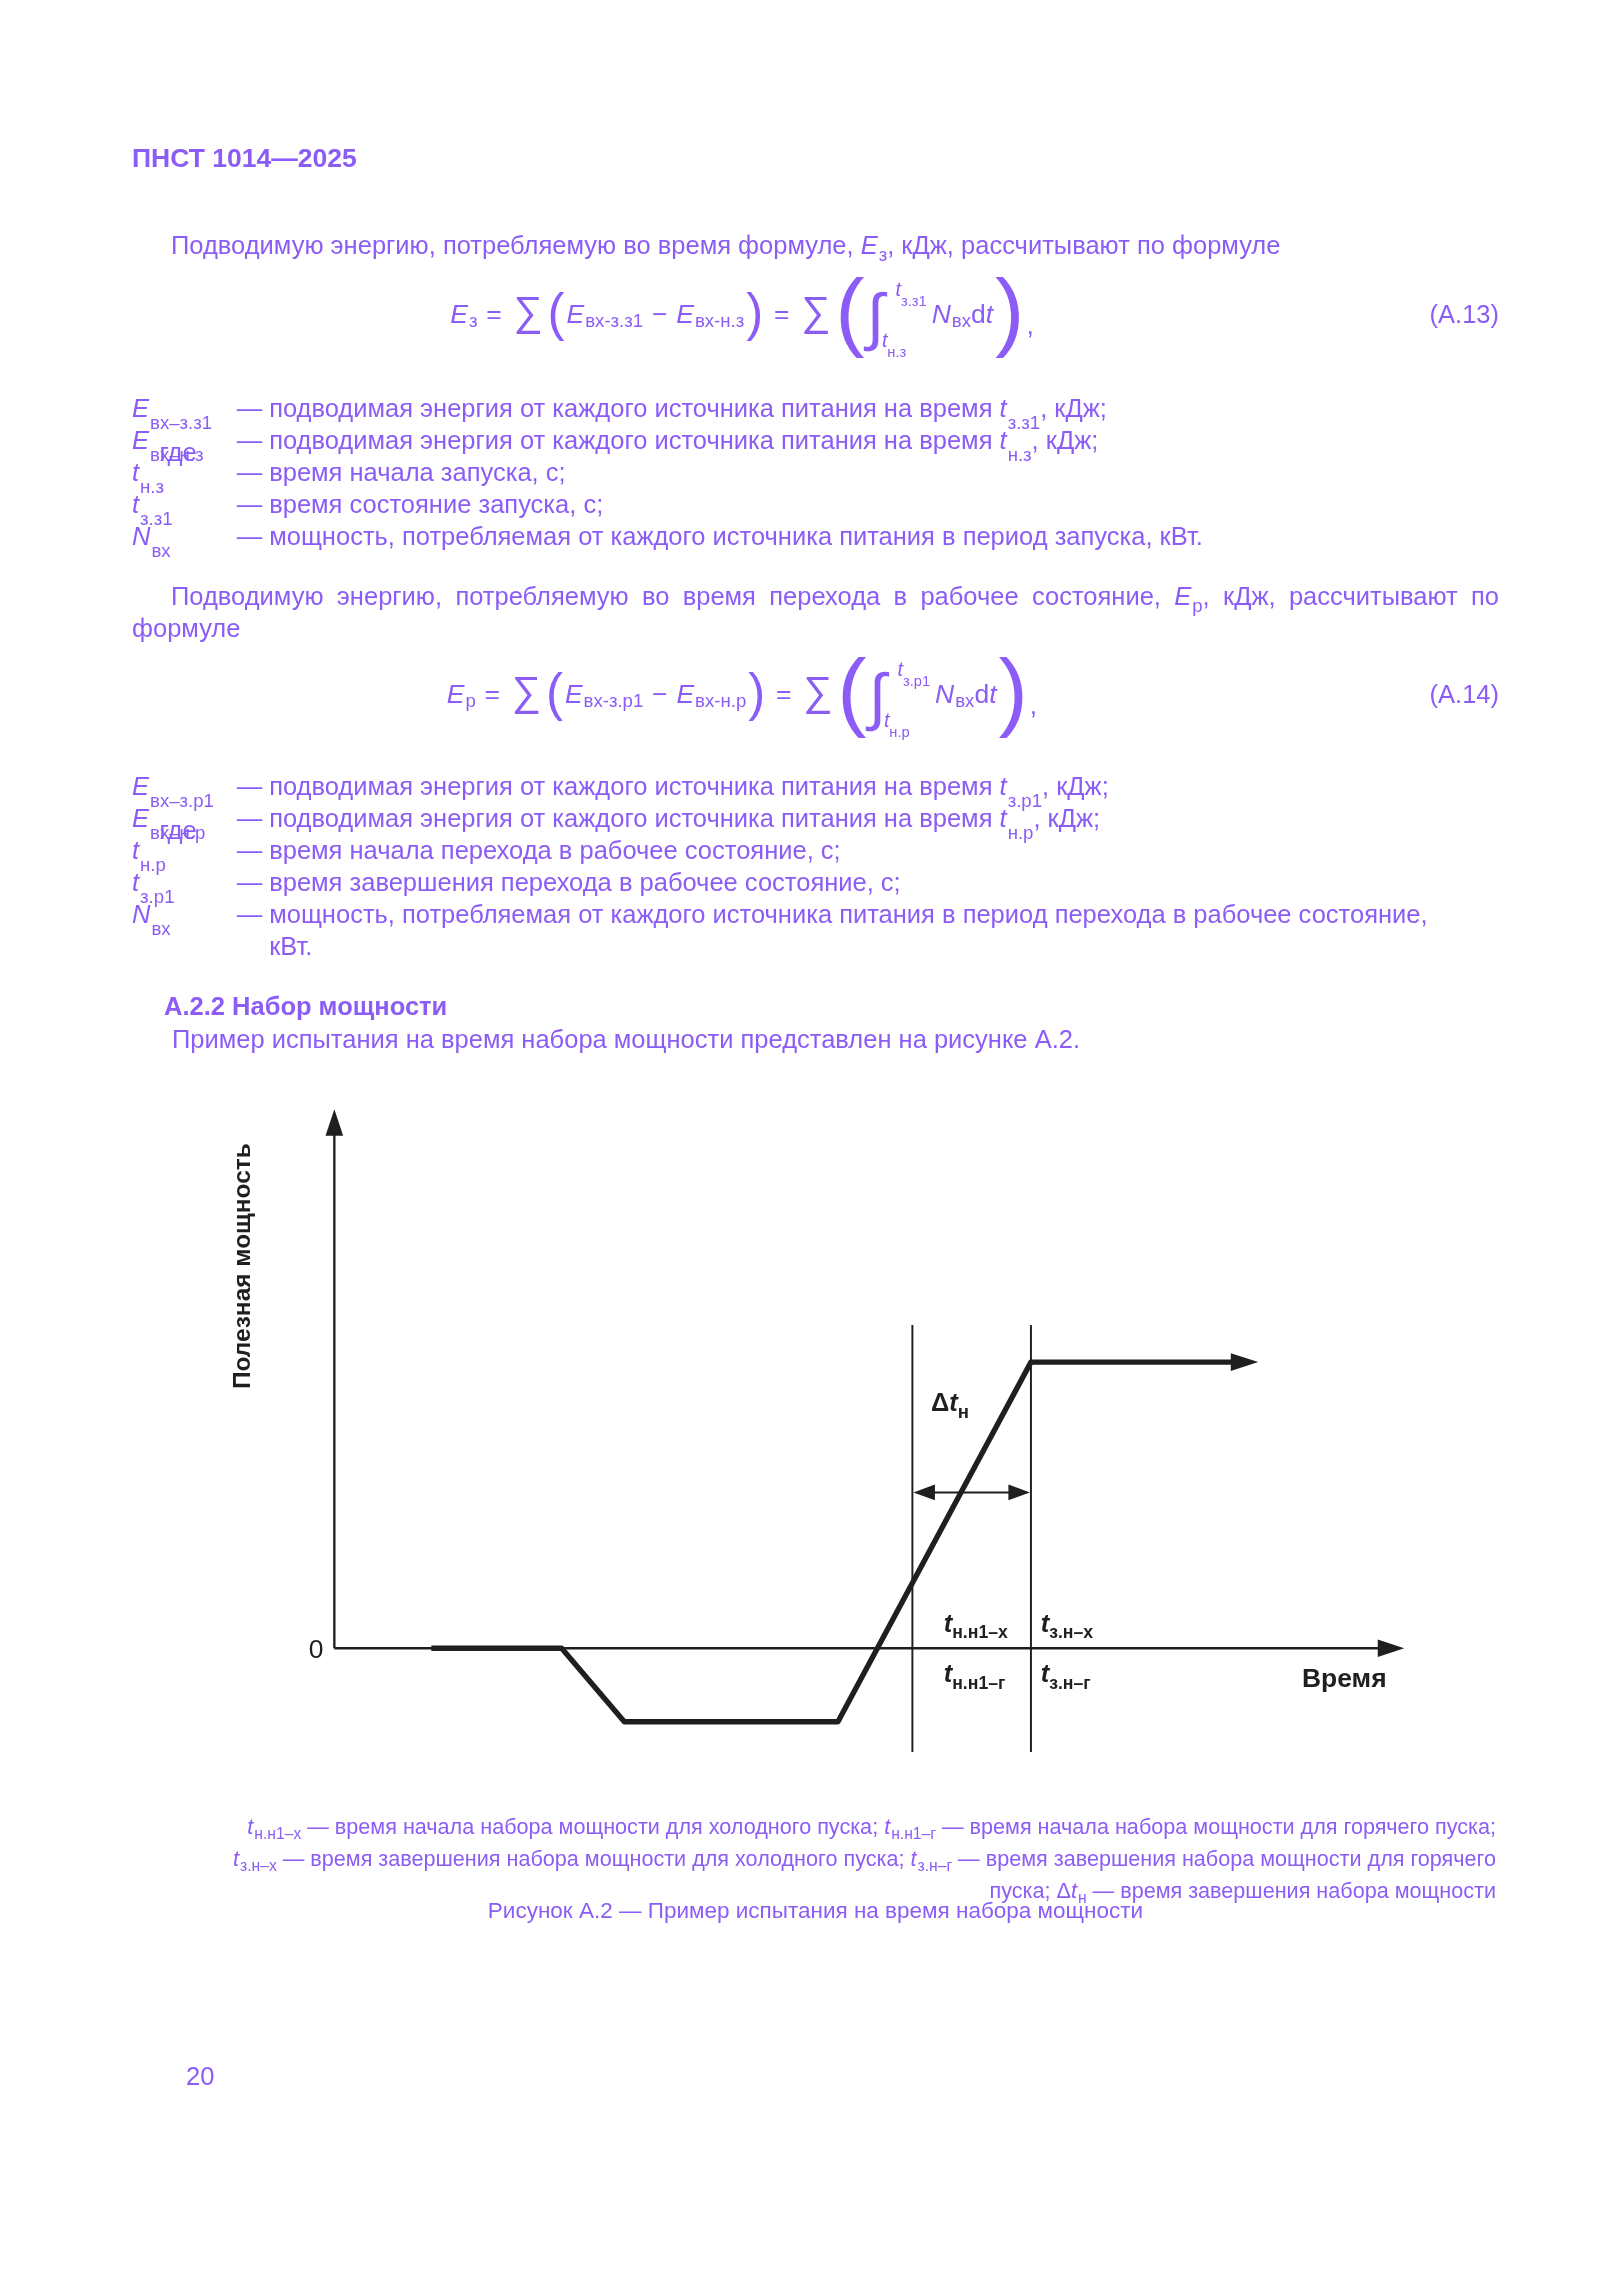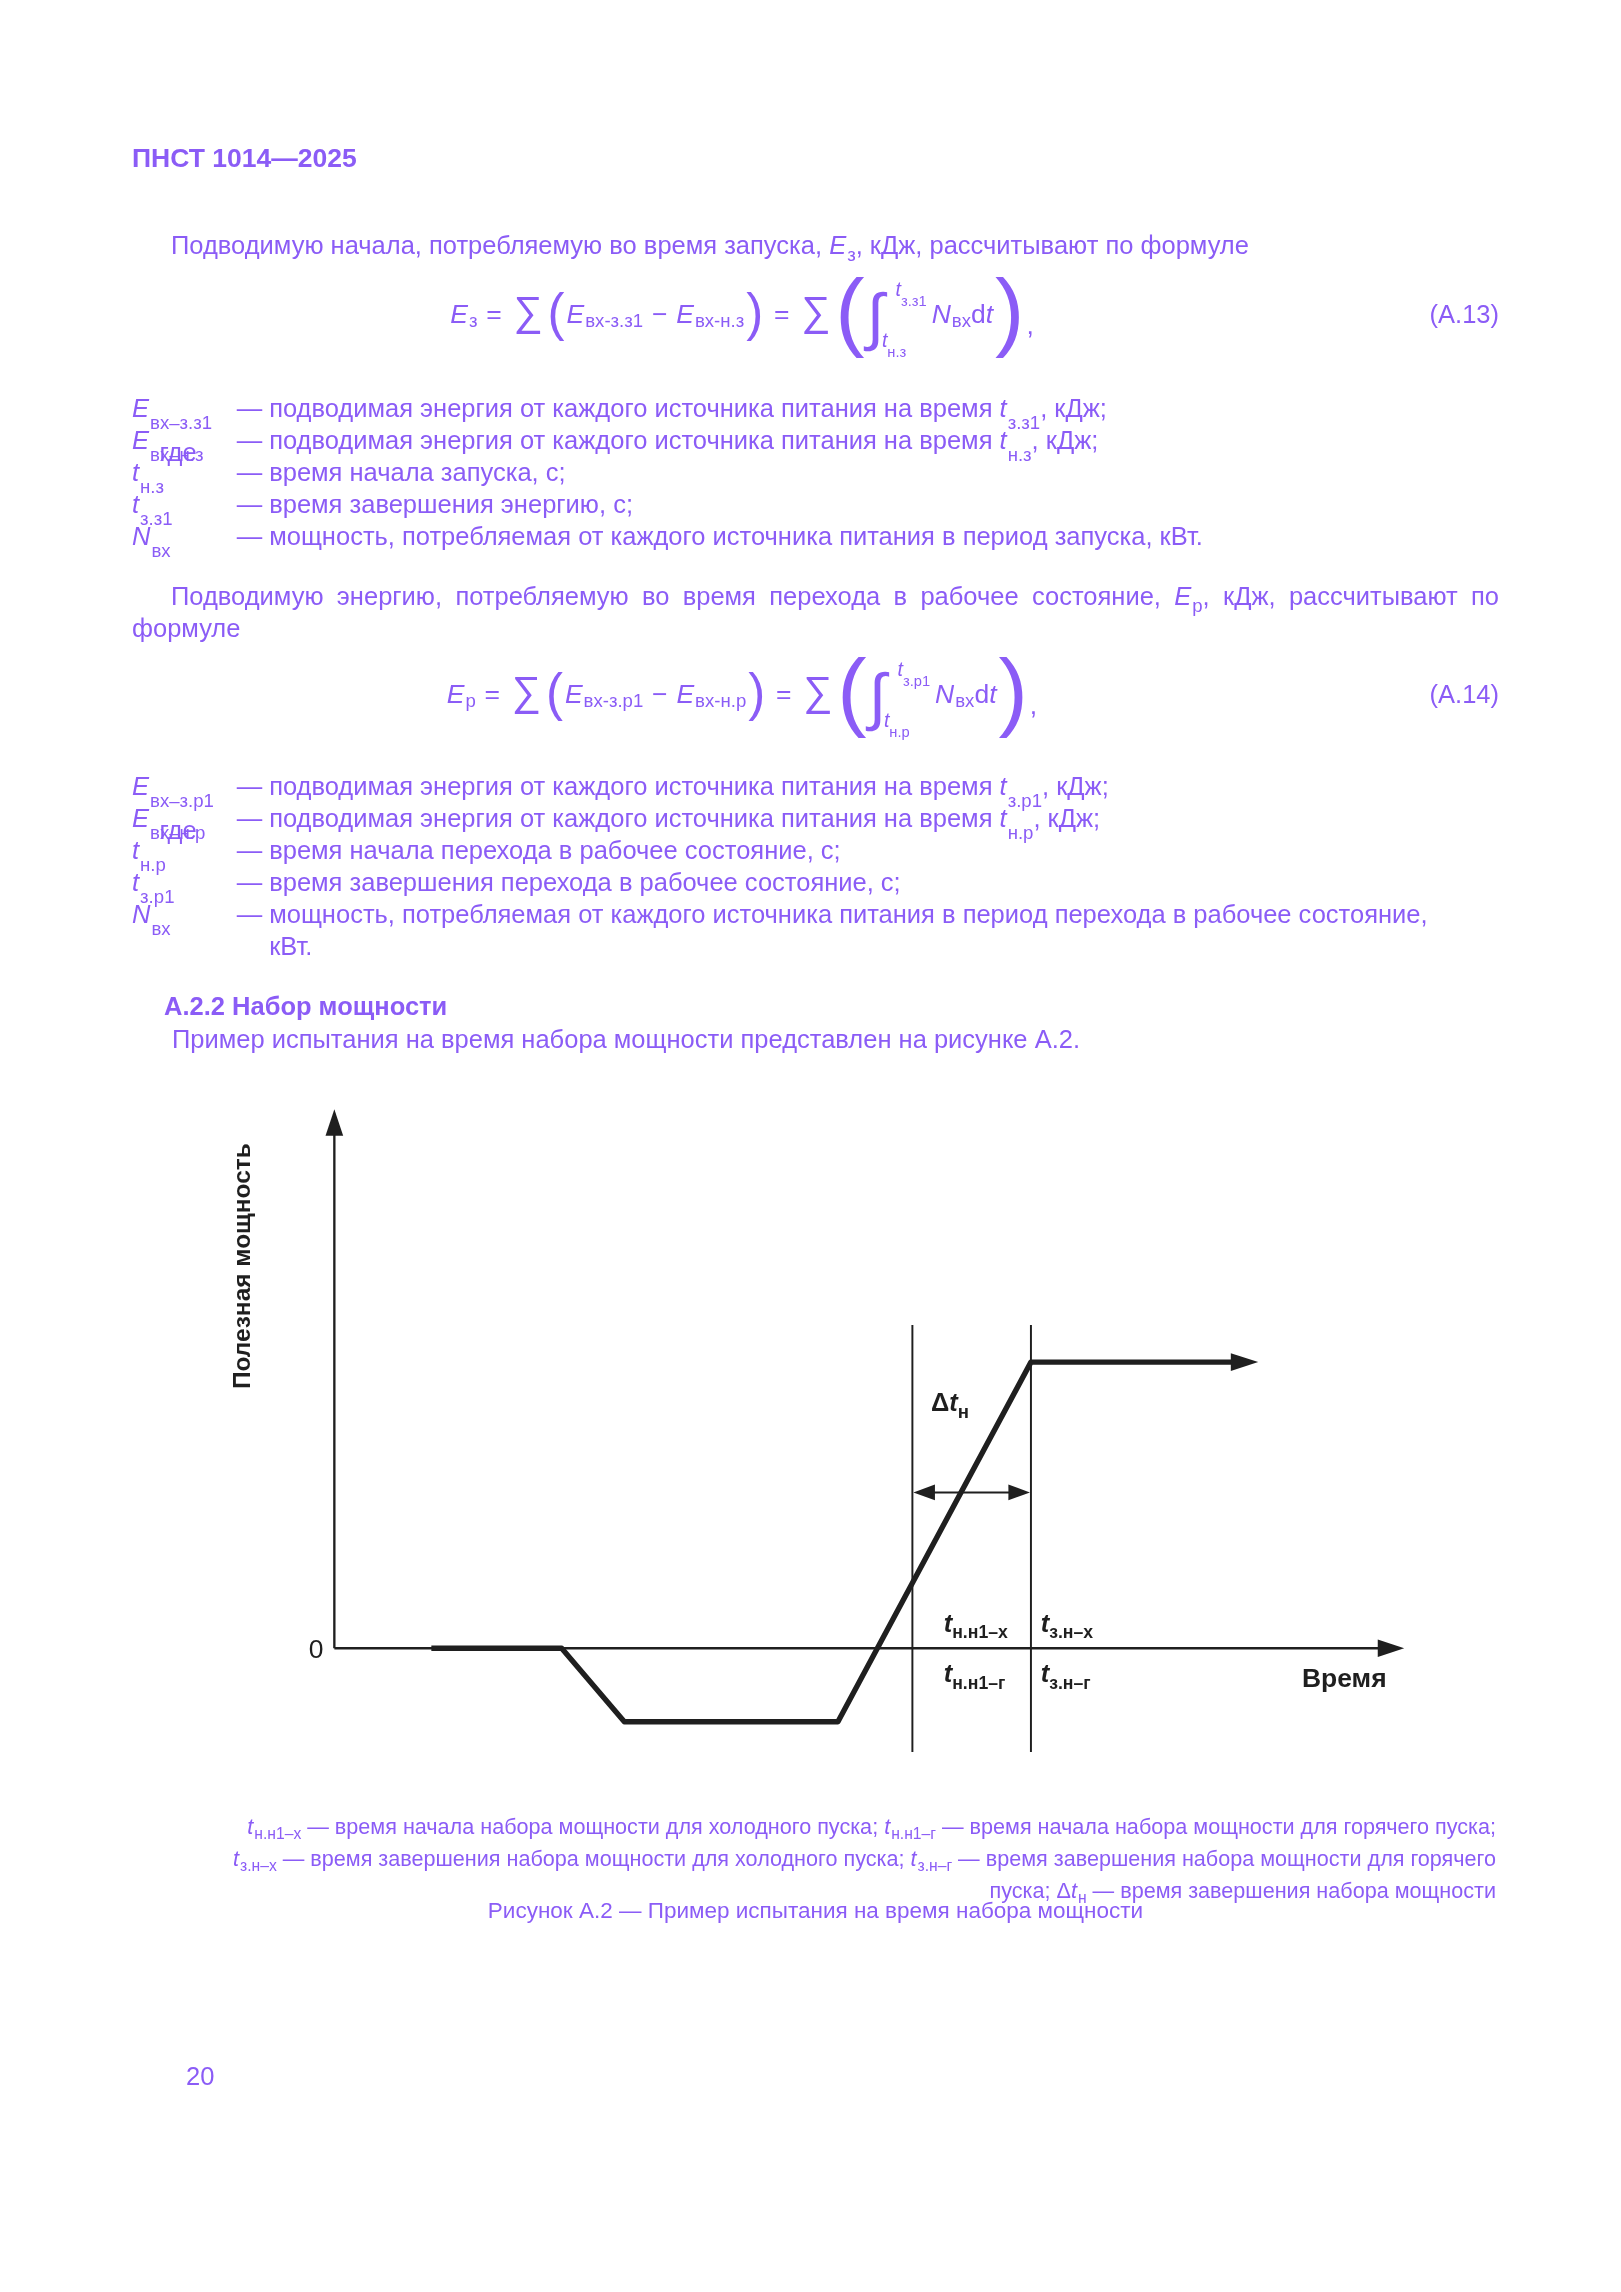--- a/index.html
+++ b/index.html
@@ -51,21 +51,21 @@
   .fig-title{left:132px;top:1898px;width:1367px;text-align:center;font-size:22.5px;}
   .pagenum{left:186px;top:2062px;font-size:25.5px;}
 </style>
 </head>
 <body>
 
 <div class="page">
 
   <div class="abs hdr">ПНСТ 1014—2025</div>
 
-  <div class="abs para"><span>Подводимую начала, потребляемую во время запуска, </span><i class="fv">Е</i><sub class="bsub">з</sub><span>, кДж, рассчитывают по формуле</span></div>
+  <div class="abs para"><span>Подводимую энергию, потребляемую во время формуле, </span><i class="fv">Е</i><sub class="bsub">з</sub><span>, кДж, рассчитывают по формуле</span></div>
 
   <div class="formula-row fa13">
     <div class="formula-content">
       <span class="fv">Е</span>
         <sub class="bsub">з</sub>
       <span class="feq">=</span>
       <span class="fsigma">∑</span>
       <span class="fparen1">(</span>
       <span class="fv">Е</span>
         <sub class="bsub">вх-з.з1</sub>
@@ -104,21 +104,21 @@
       <span class="def-desc"><span>подводимая энергия от каждого источника питания на время </span><i>t</i><sub class="tsub">н.з</sub><span>, кДж;</span></span>
     </div>
     <div class="def-row">
       <span class="def-term"><i>t</i><sub class="tsub">н.з</sub></span>
       <span class="def-dash">—</span>
       <span class="def-desc"><span>время начала запуска, с;</span></span>
     </div>
     <div class="def-row">
       <span class="def-term"><i>t</i><sub class="tsub">з.з1</sub></span>
       <span class="def-dash">—</span>
-      <span class="def-desc"><span>время завершения энергию, с;</span></span>
+      <span class="def-desc"><span>время состояние запуска, с;</span></span>
     </div>
     <div class="def-row">
       <span class="def-term"><i>N</i><sub class="tsub">вх</sub></span>
       <span class="def-dash">—</span>
       <span class="def-desc"><span>мощность, потребляемая от каждого источника питания в период запуска, кВт.</span></span>
     </div>
   </div>
 
   <div class="abs para para2"><span>Подводимую энергию, потребляемую во время перехода в рабочее состояние, </span><i class="fv">Е</i><sub class="bsub">р</sub><span>, кДж, рассчитывают по формуле</span></div>
 

